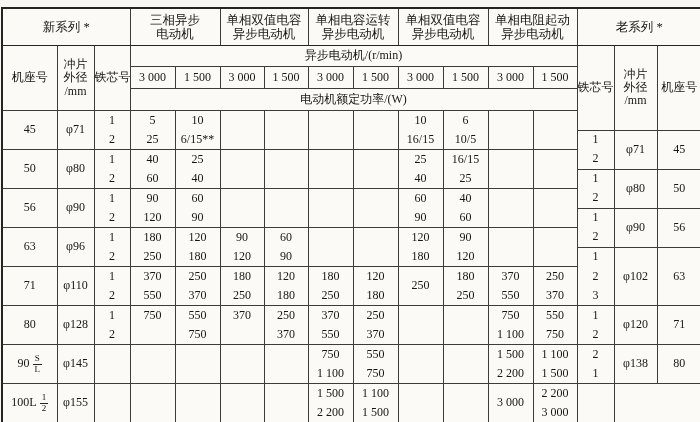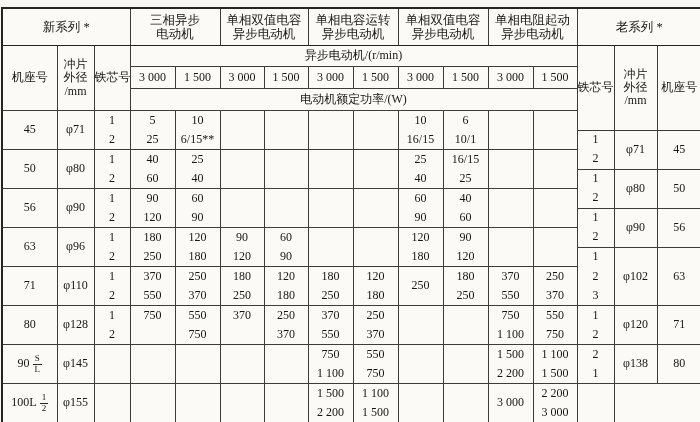--- a/index.html
+++ b/index.html
@@ -145,21 +145,21 @@
 
 <tr class="br">
   <td class="bb">2</td>
   <td class="bb">25</td>
   <td class="bb">6/15**</td>
   <td class="bb"></td>
   <td class="bb"></td>
   <td class="bb"></td>
   <td class="bb"></td>
   <td class="bb">16/15</td>
-  <td class="bb">10/1</td>
+  <td class="bb">10/5</td>
   <td class="bb"></td>
   <td class="bb"></td>
   <td>1</td>
   <td rowspan="2" class="bb">φ71</td>
   <td rowspan="2" class="bb">45</td>
 </tr>
 
 <tr class="br">
   <td rowspan="2" class="bb">50</td>
   <td rowspan="2" class="bb">φ80</td>

